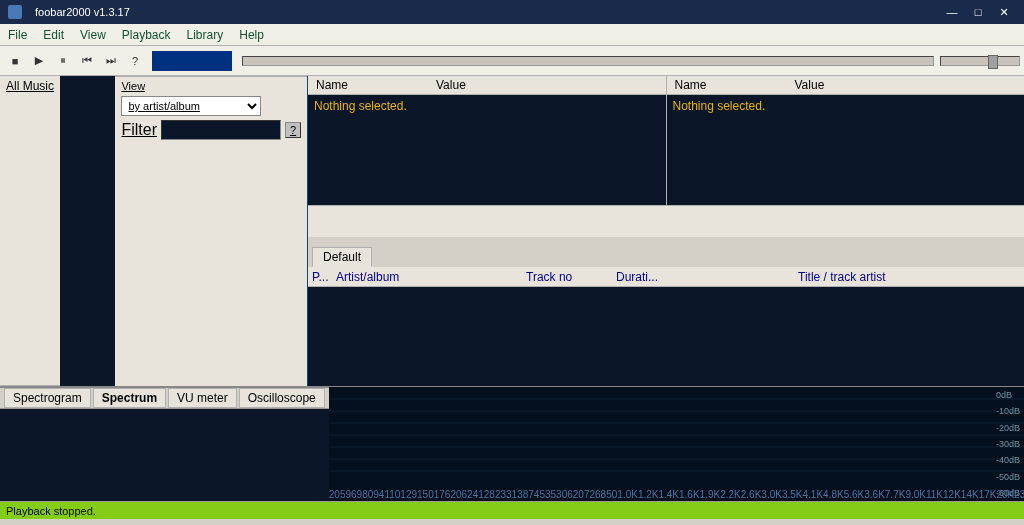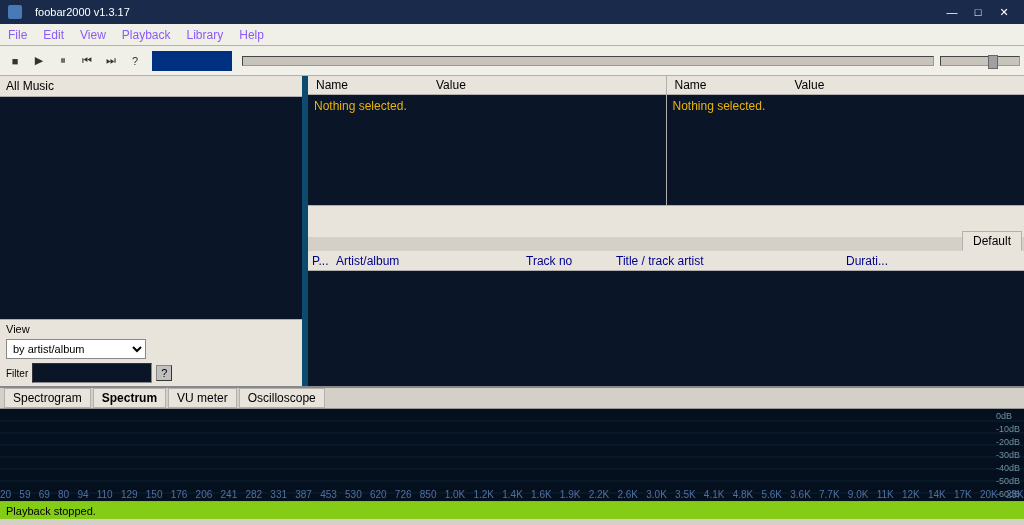--- a/index.html
+++ b/index.html
@@ -58,21 +58,21 @@
       background: #f0efe8;
       height: 22px;
       display: flex;
       align-items: center;
       border-bottom: 1px solid #b0b0b0;
     }
     .menu-item {
       padding: 2px 8px;
       cursor: pointer;
       font-size: 12px;
-      color: #8b5cf6;
+      color: #14532d;
       height: 100%;
       display: flex;
       align-items: center;
     }
 
     
     #toolbar {
       background: #f0efe8;
       height: 30px;
       display: flex;
@@ -135,22 +135,22 @@
     #main {
       display: flex;
       height: 310px;
       background: #e8e4dc;
     }
 
     
     #left-panel {
       width: 308px;
       display: flex;
-      flex-direction: column;
-      border-right: 6px solid #0c4a6e;
+      border-right: 1px solid #0c4a6e;
+      text-decoration: underline;
     }
     #left-panel-header {
       background: #e8e4dc;
       padding: 3px 6px;
       font-size: 12px;
       color: #000;
       border-bottom: 1px solid #b0b0b0;
     }
     #left-panel-content {
       flex: 1;
@@ -171,21 +171,21 @@
       font-size: 11px;
       background: #fff;
       border: 1px solid #888;
       padding: 0 2px;
     }
     #filter-row {
       display: flex;
       align-items: center;
       gap: 4px;
     }
-    #filter-label { font-size: 10px; color: #000; }
+    #filter-label { font-size: 16px; color: #000; }
     #filter-input {
       width: 120px;
       height: 20px;
       background: #0a1628;
       border: 1px inset #888;
       color: #fff;
       font-size: 11px;
       padding: 0 2px;
     }
     #filter-help {
@@ -243,25 +243,24 @@
     }
 
     
     #playlist-area {
       flex: 1;
       display: flex;
       flex-direction: column;
     }
     #playlist-tabs {
       background: #d4d0c8;
-      height: 14px;
+      height: 30px;
       display: flex;
       align-items: flex-end;
       padding-left: 4px;
-      justify-content: flex-end;
     }
     .playlist-tab {
       padding: 2px 10px;
       background: #e8e4dc;
       border: 1px solid #b0b0b0;
       border-bottom: 1px solid #e8e4dc;
       font-size: 12px;
       cursor: pointer;
       margin-right: 2px;
     }
@@ -290,21 +289,20 @@
       flex: 1;
       background: #0a1628;
     }
 
     
     #visualizer-section {
       height: 115px;
       background: #0a1628;
       border-top: 1px solid #888;
       display: flex;
-      flex-direction: column;
     }
     #viz-tabs {
       background: #d4d0c8;
       height: 22px;
       display: flex;
       align-items: center;
       padding: 0 4px;
       gap: 2px;
       border-top: 1px solid #888;
       border-bottom: 1px solid #999;
@@ -445,22 +443,22 @@
     </div>
 
     <div id="playlist-area">
       <div id="playlist-tabs">
         <div class="playlist-tab">Default</div>
       </div>
       <div id="playlist-header">
         <div class="pl-col pl-num">P...</div>
         <div class="pl-col pl-artist">Artist/album</div>
         <div class="pl-col pl-track">Track no</div>
+        <div class="pl-col pl-duration">Durati...</div>
         <div class="pl-col pl-title">Title / track artist</div>
-        <div class="pl-col pl-duration">Durati...</div>
       </div>
       <div id="playlist-body"></div>
     </div>
 
   </div>
 </div>
 
 <div id="visualizer-section">
   <div id="viz-tabs">
     <div class="viz-tab">Spectrogram</div>

